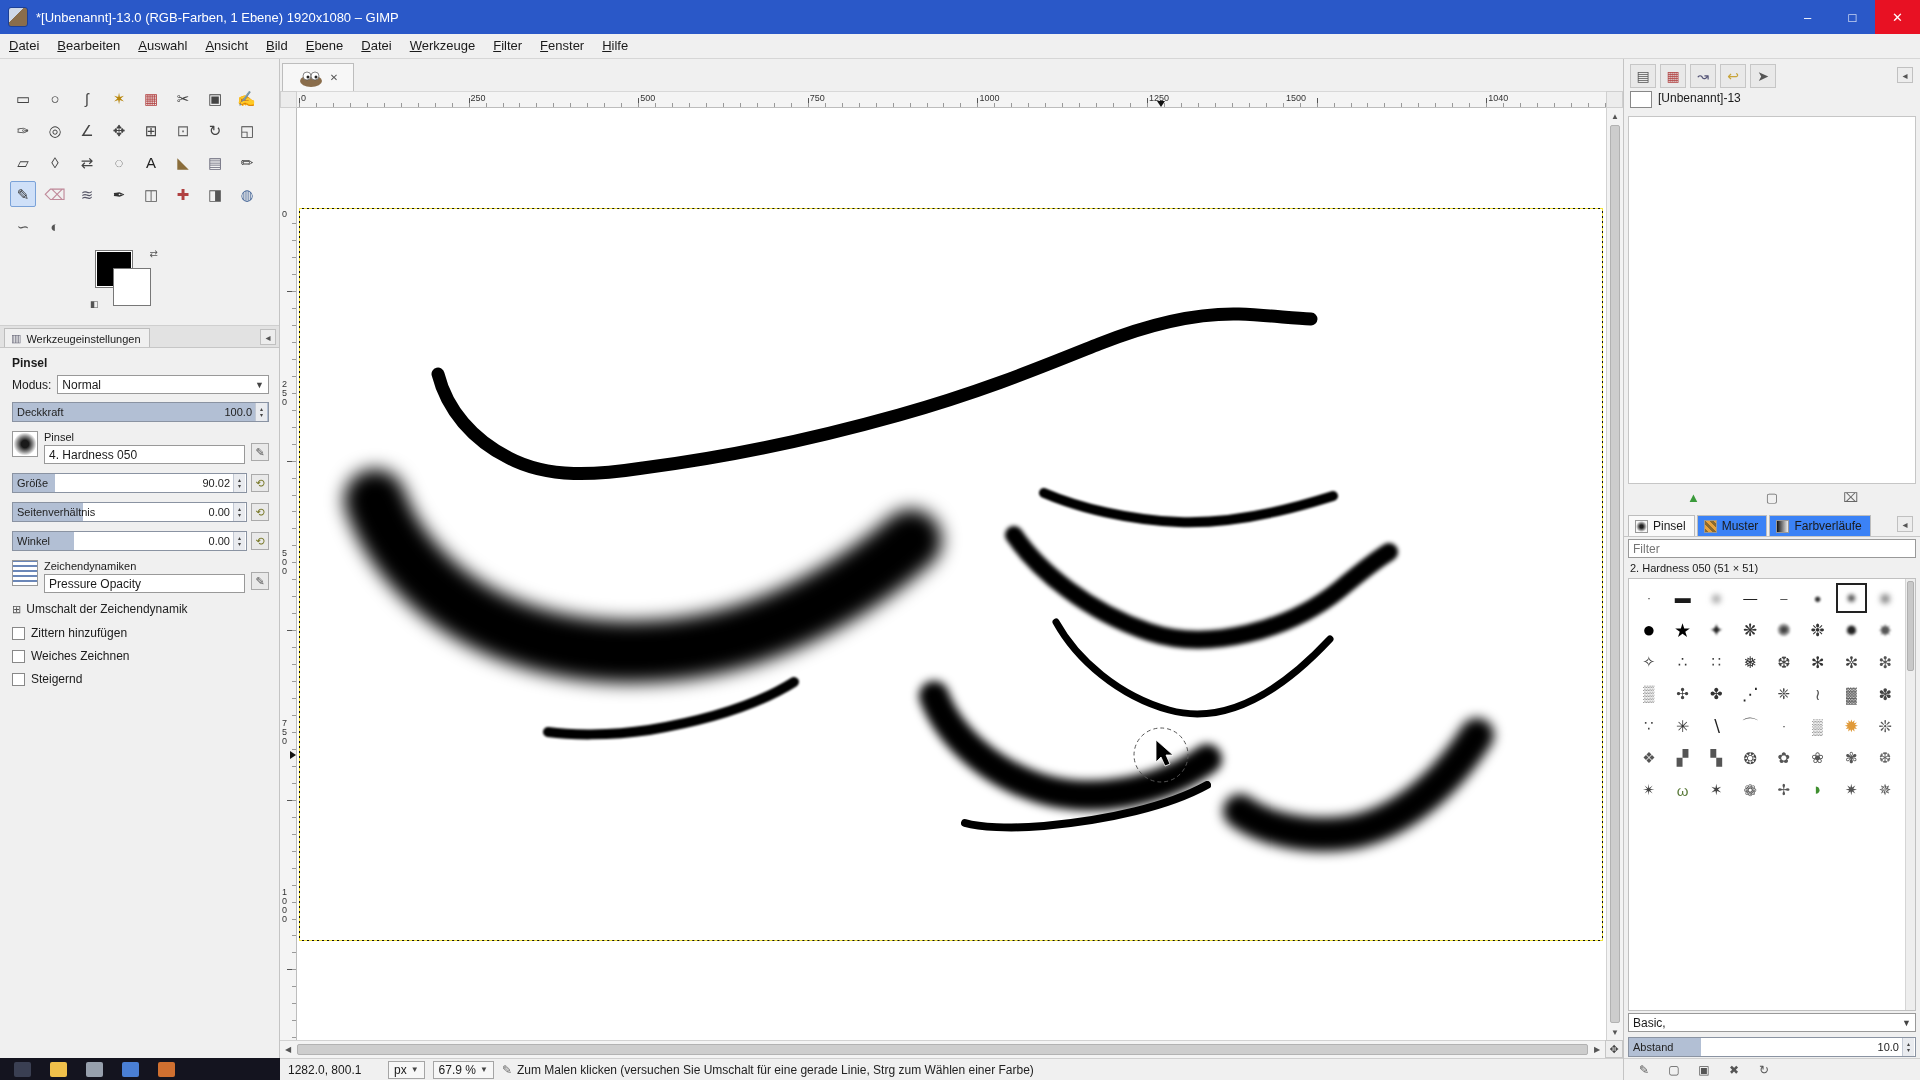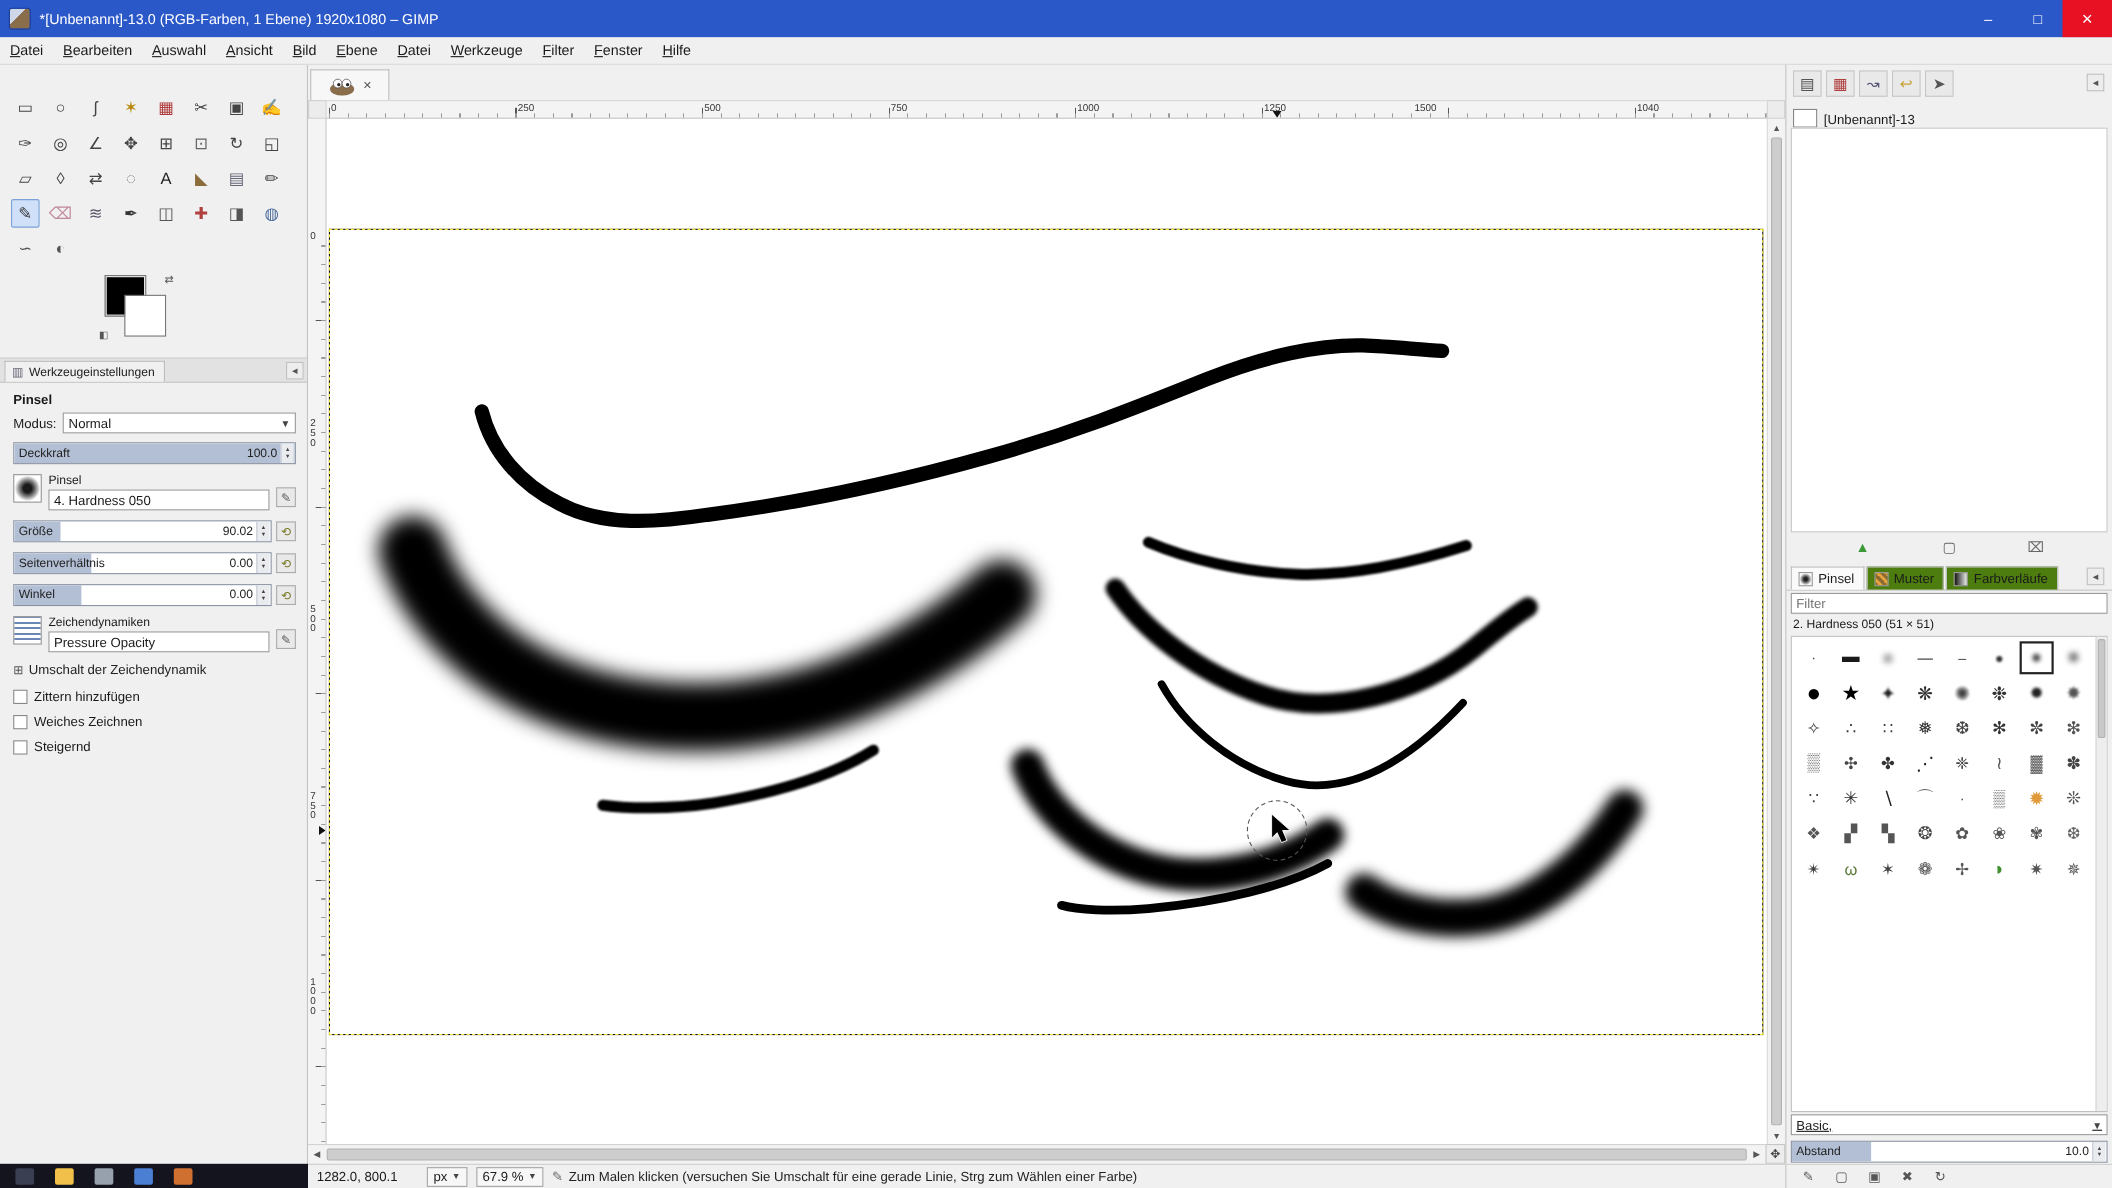--- a/index.html
+++ b/index.html
@@ -111,45 +111,45 @@
   #status-pos { min-width:92px; }
   .status-box { height:18px; border:1px solid #a5a5a5; background:#f7f7f7; display:flex; align-items:center; gap:4px; padding:0 5px; font-size:12px; }
   .status-box .car { font-size:8px; color:#444; }
   #status-hint { display:flex; align-items:center; gap:5px; color:#222; }
   #status-hint .hint-icon { font-size:12px; color:#666; }
 
   
   #right-panel { position:absolute; left:1623px; top:59px; width:297px; height:1021px; background:#f0f0f0; border-left:1px solid #c4c4c4; display:flex; flex-direction:column; }
   #dock-tabs { height:32px; display:flex; align-items:center; gap:4px; padding:2px 4px 0 6px; }
   .dock-tab { width:26px; height:24px; display:flex; align-items:center; justify-content:center; border:1px solid #c6c6c6; background:#e9e9e9; font-size:14px; }
-  #image-combo { height:25px; display:flex; align-items:flex-end; gap:6px; padding:0 6px; }
+  #image-combo { height:25px; display:flex; align-items:flex-start; gap:6px; padding:0 6px; }
   #image-thumb { width:22px; height:17px; background:#fff; border:1px solid #888; }
   #image-name { font-size:12px; }
   #layers-list { flex:1; margin:0 4px; background:#fff; border:1px solid #c6c6c6; }
   #layer-buttons { height:26px; display:flex; align-items:center; justify-content:space-around; padding:0 30px; }
   .small-btn { width:20px; height:20px; display:flex; align-items:center; justify-content:center; font-size:13px; border:1px solid transparent; }
 
   #brush-tabs { height:27px; display:flex; align-items:flex-end; gap:2px; padding:0 4px; border-bottom:1px solid #c6c6c6; }
-  .btab { display:flex; align-items:center; gap:5px; padding:3px 8px 3px 6px; font-size:12px; border:1px solid #bdbdbd; border-bottom:none; background:#4d7c0f; }
+  .btab { display:flex; align-items:center; gap:5px; padding:3px 8px 3px 6px; font-size:12px; border:1px solid #bdbdbd; border-bottom:none; background:#3b82f6; }
   .btab.active { background:#fafafa; }
   .ticon-brushes { width:13px; height:13px; border:1px solid #999; background:radial-gradient(circle at 50% 50%, #222 20%, #888 45%, #f8f8f8 70%); }
   .ticon-patterns { width:13px; height:13px; border:1px solid #999; background:linear-gradient(45deg,#e8a33d 25%,#8a6a30 25% 50%,#e8a33d 50% 75%,#8a6a30 75%); background-size:8px 8px; }
   .ticon-gradients { width:13px; height:13px; border:1px solid #999; background:linear-gradient(90deg,#111,#eee); }
 
   #brush-filter-row { height:23px; padding:2px 4px; }
   #brush-filter { width:100%; height:19px; border:1px solid #999; background:#fff; font-size:12px; padding:0 4px; font-family:"Liberation Sans",sans-serif; }
   #brush-name { height:18px; font-size:11px; padding:2px 6px; }
   #brush-grid-wrap { position:relative; height:433px; margin:0 4px; background:#fff; border:1px solid #c0c0c0; }
   #brush-grid { display:grid; grid-template-columns:repeat(8,1fr); gap:2px; padding:4px 14px 4px 4px; }
   .bcell { height:30px; display:flex; align-items:center; justify-content:center; background:#fff; }
   .bcell.bsel { outline:2px solid #222; outline-offset:-2px; }
   #bscroll { position:absolute; right:0; top:0; bottom:0; width:10px; background:#eee; border-left:1px solid #d5d5d5; }
   #bscroll-thumb { position:absolute; top:2px; left:1px; right:1px; height:90px; background:#c8c8c8; border:1px solid #b0b0b0; border-radius:2px; }
 
-  #preset-row { height:21px; margin:2px 4px 0 4px;text-decoration:underline; }
+  #preset-row { height:21px; margin:2px 4px 0 4px; }
   #preset-select { height:19px; }
   #spacing-row { height:22px; display:flex; align-items:center; margin:2px 4px 0 4px; }
   #dock-footer { height:22px; display:flex; align-items:center; gap:14px; padding:0 12px; border-top:1px solid #d0d0d0; }
   #dock-footer .small-btn { width:16px; height:16px; font-size:12px; color:#555; }
 
   
   #taskbar { position:absolute; left:0; bottom:0; width:280px; height:22px; background:#14141f; display:flex; align-items:center; gap:19px; padding-left:14px; }
   .tb-icon { width:17px; height:15px; border-radius:2px; }
 </style>
 </head>

